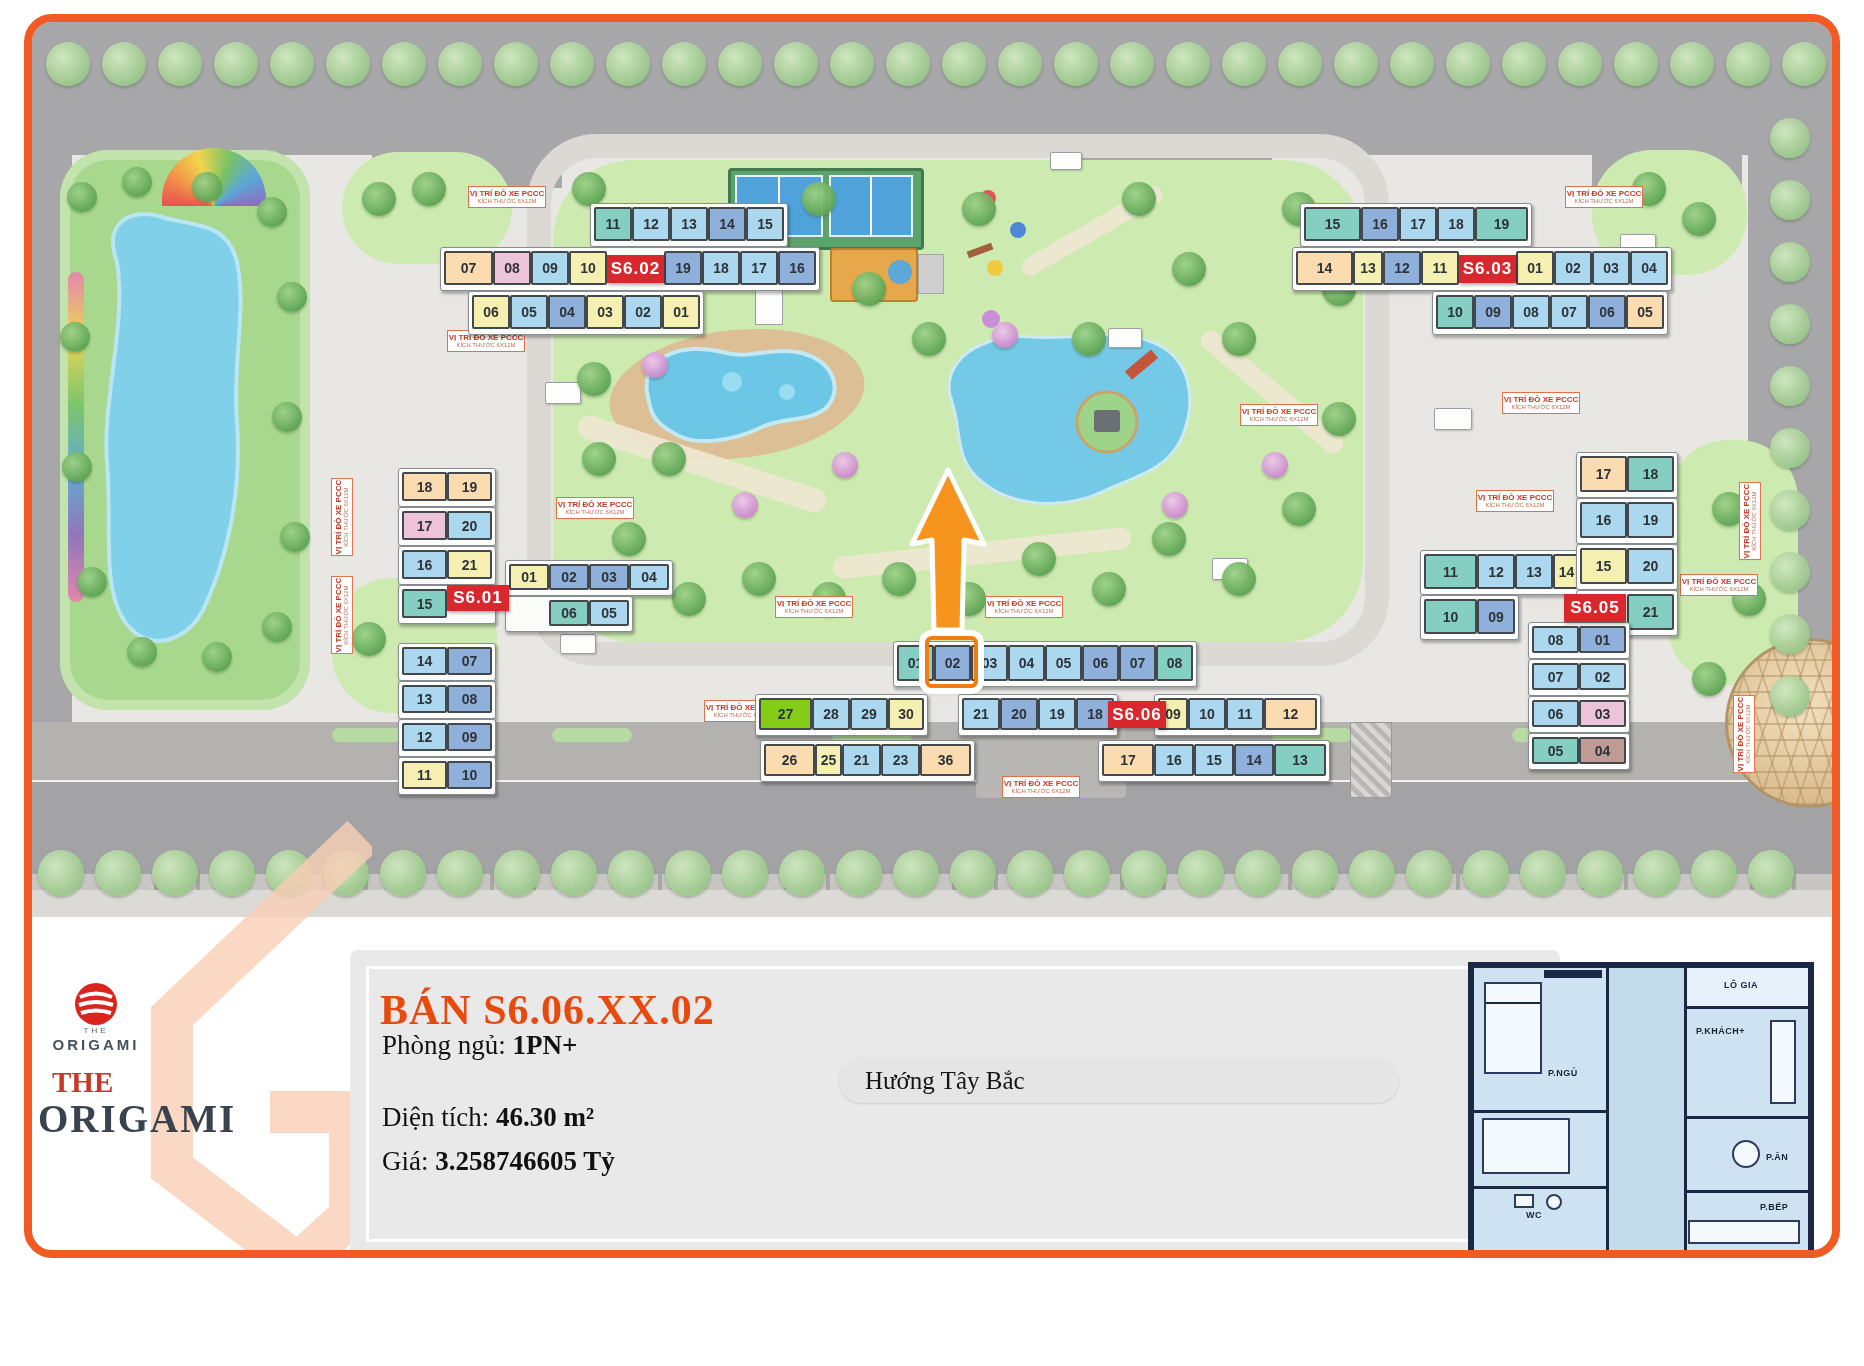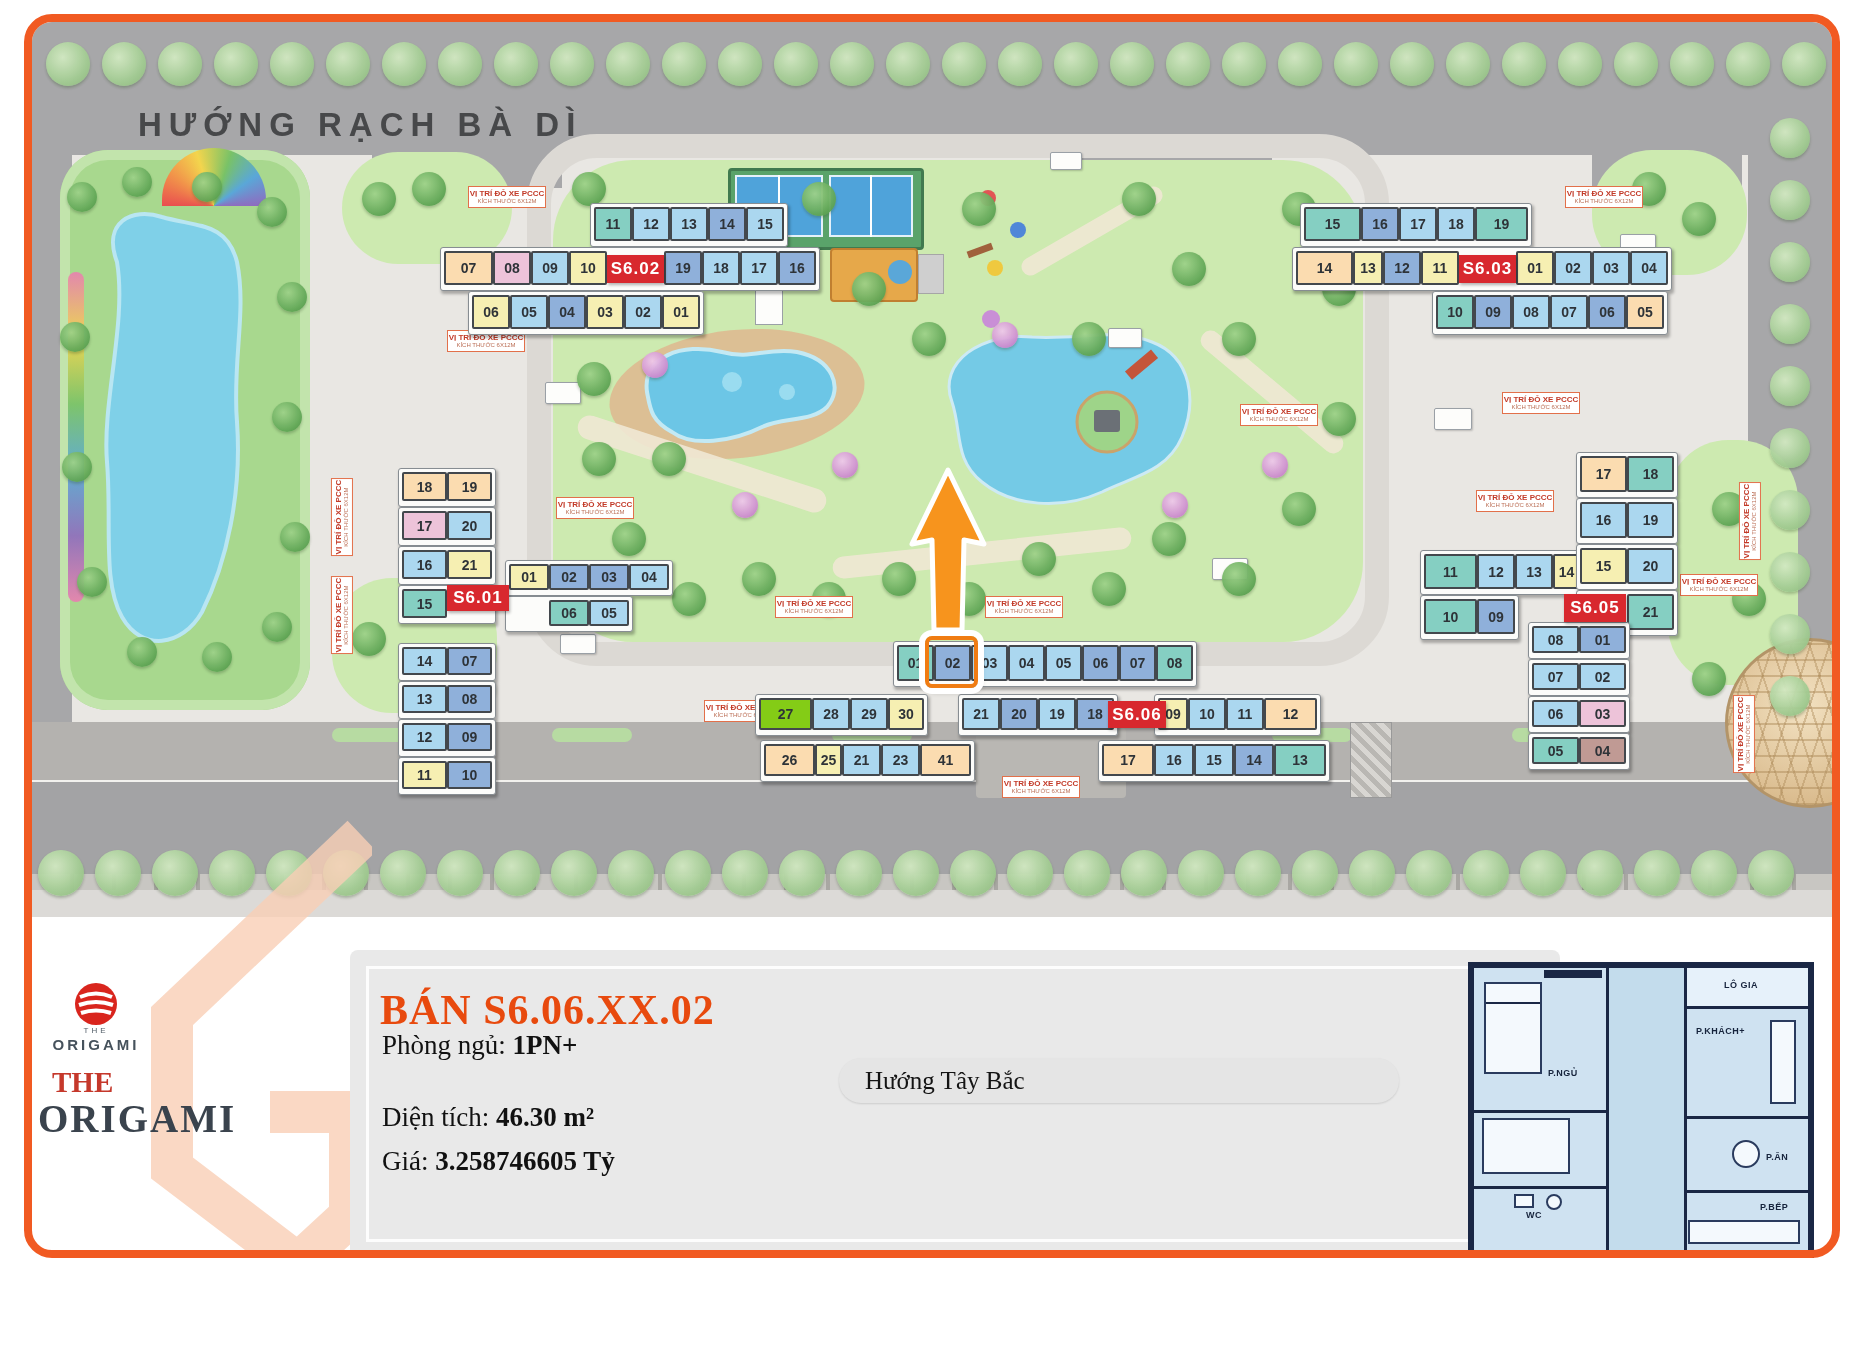--- a/index.html
+++ b/index.html
@@ -80,21 +80,20 @@
   <div class="road" style="left:340px;top:120px;width:190px;height:46px;"></div>
   <div class="road" style="left:1030px;top:120px;width:210px;height:46px;"></div>
   <div class="road" style="left:1560px;top:118px;width:150px;height:46px;"></div>
   <div class="road" style="left:0;top:110px;width:40px;height:648px;"></div>
   <div class="road" style="left:1716px;top:40px;width:84px;height:718px;"></div>
   <div class="road" style="left:0;top:700px;width:1800px;height:58px;background:#b4b2af;"></div>
   <div class="road" style="left:0;top:758px;width:1800px;height:94px;border-top:2px solid #f2f1ee;background:#a3a3a5;"></div>
   <div class="abs" style="left:0;top:852px;width:1800px;height:16px;background:repeating-linear-gradient(90deg,#c8c6c2 0 38px,#a9a7a3 38px 42px);"></div>
   <div class="pale" style="left:0;top:868px;width:1800px;height:27px;background:#dcdad7;"></div>
 
-  <div class="street-title">HƯỚNG RẠCH BÀ DÌ</div>
 
   <div class="abs" style="left:495px;top:112px;width:862px;height:532px;border:24px solid #dcd9d4;border-radius:70px;box-sizing:border-box;"></div>
 
   <div class="green" style="left:310px;top:130px;width:170px;height:112px;"></div>
   <div class="green" style="left:300px;top:556px;width:165px;height:135px;"></div>
   <div class="green" style="left:1560px;top:128px;width:155px;height:125px;"></div>
   <div class="green" style="left:1636px;top:418px;width:130px;height:245px;"></div>
 
   <div class="green" style="left:521px;top:138px;width:810px;height:482px;border-radius:80px;"></div>
 
@@ -528,21 +527,21 @@
       <div class="ucell" style="left: 3px; top: 3px; width: 30px; height: 32px; background: rgb(246, 239, 178);">09</div>
       <div class="ucell" style="left: 33px; top: 3px; width: 38px; height: 32px; background: rgb(171, 215, 239);">10</div>
       <div class="ucell" style="left: 71px; top: 3px; width: 38px; height: 32px; background: rgb(171, 215, 239);">11</div>
       <div class="ucell" style="left: 109px; top: 3px; width: 53px; height: 32px; background: rgb(251, 220, 176);">12</div>
     </div>
     <div class="slab" style="left: 728px; top: 718px; width: 213px; height: 40px;">
       <div class="ucell" style="left: 3px; top: 3px; width: 51px; height: 32px; background: rgb(251, 220, 176);">26</div>
       <div class="ucell" style="left: 54px; top: 3px; width: 27px; height: 32px; background: rgb(246, 239, 178);">25</div>
       <div class="ucell" style="left: 81px; top: 3px; width: 39px; height: 32px; background: rgb(171, 215, 239);">21</div>
       <div class="ucell" style="left: 120px; top: 3px; width: 39px; height: 32px; background: rgb(171, 215, 239);">23</div>
-      <div class="ucell" style="left: 159px; top: 3px; width: 51px; height: 32px; background: rgb(251, 220, 176);">41</div>
+      <div class="ucell" style="left: 159px; top: 3px; width: 51px; height: 32px; background: rgb(251, 220, 176);">36</div>
     </div>
     <div class="slab" style="left: 1066px; top: 718px; width: 230px; height: 40px;">
       <div class="ucell" style="left: 3px; top: 3px; width: 52px; height: 32px; background: rgb(251, 220, 176);">17</div>
       <div class="ucell" style="left: 55px; top: 3px; width: 40px; height: 32px; background: rgb(171, 215, 239);">16</div>
       <div class="ucell" style="left: 95px; top: 3px; width: 40px; height: 32px; background: rgb(171, 215, 239);">15</div>
       <div class="ucell" style="left: 135px; top: 3px; width: 40px; height: 32px; background: rgb(143, 176, 218);">14</div>
       <div class="ucell" style="left: 175px; top: 3px; width: 52px; height: 32px; background: rgb(133, 207, 194);">13</div>
     </div>
     <div class="blabel" style="left: 1076px; top: 679px; width: 58px; height: 27px;">S6.06</div>
     <svg width="1800" height="895" style="position: absolute; left: 0px; top: 0px; pointer-events: none; z-index: 11;">

